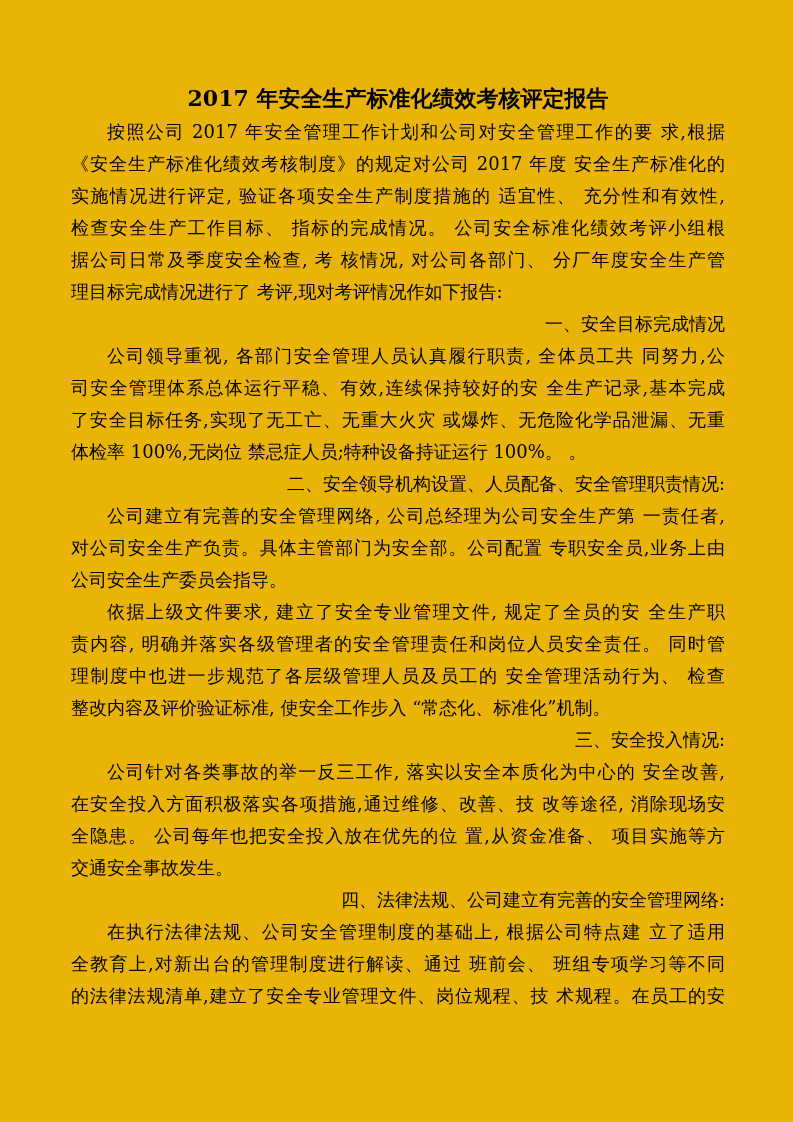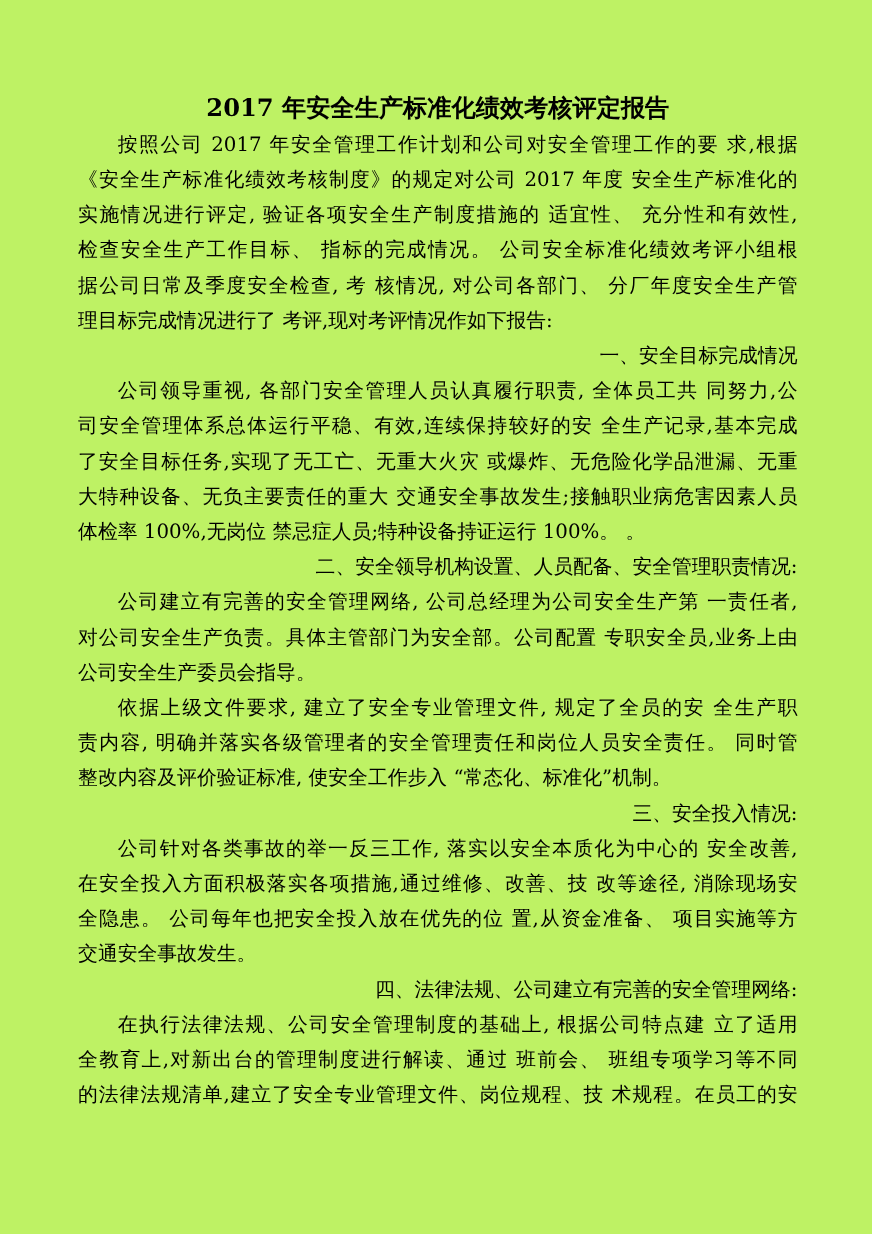--- a/index.html
+++ b/index.html
@@ -4,21 +4,21 @@
 <style>
   html, body {
     margin: 0;
     padding: 0;
     background: #ffffff;
   }
   .page {
     position: relative;
     width: 793px;
     height: 1122px;
-    background: #bef264;
+    background: #eab308;
     overflow: hidden;
     font-family: "DejaVu Serif", "Liberation Serif", serif;
     color: #000000;
   }
   .content {
     position: absolute;
     left: 71px;
     top: 80px;
     width: 654px;
   }
@@ -61,31 +61,31 @@
     <div class="line just">实施情况进行评定, 验证各项安全生产制度措施的 适宜性、 充分性和有效性,</div>
     <div class="line just">检查安全生产工作目标、 指标的完成情况。 公司安全标准化绩效考评小组根</div>
     <div class="line just">据公司日常及季度安全检查, 考 核情况, 对公司各部门、 分厂年度安全生产管</div>
     <div class="line">理目标完成情况进行了 考评,现对考评情况作如下报告:</div>
 
     <div class="line indent">一、安全目标完成情况</div>
 
     <div class="line just indent">公司领导重视, 各部门安全管理人员认真履行职责, 全体员工共 同努力,公</div>
     <div class="line just">司安全管理体系总体运行平稳、有效,连续保持较好的安 全生产记录,基本完成</div>
     <div class="line just">了安全目标任务,实现了无工亡、无重大火灾 或爆炸、无危险化学品泄漏、无重</div>
-    <div class="line just">大特种设备、无负主要责任的重大 交通安全事故发生;接触职业病危害因素人员</div>
     <div class="line">体检率 100%,无岗位 禁忌症人员;特种设备持证运行 100%。 。</div>
 
     <div class="line indent">二、安全领导机构设置、人员配备、安全管理职责情况:</div>
 
     <div class="line just indent">公司建立有完善的安全管理网络, 公司总经理为公司安全生产第 一责任者,</div>
     <div class="line just">对公司安全生产负责。具体主管部门为安全部。公司配置 专职安全员,业务上由</div>
     <div class="line">公司安全生产委员会指导。</div>
 
     <div class="line just indent">依据上级文件要求, 建立了安全专业管理文件, 规定了全员的安 全生产职</div>
     <div class="line just">责内容, 明确并落实各级管理者的安全管理责任和岗位人员安全责任。 同时管</div>
+    <div class="line just">理制度中也进一步规范了各层级管理人员及员工的 安全管理活动行为、 检查</div>
     <div class="line">整改内容及评价验证标准, 使安全工作步入 “常态化、标准化”机制。</div>
 
     <div class="line indent">三、安全投入情况:</div>
 
     <div class="line just indent">公司针对各类事故的举一反三工作, 落实以安全本质化为中心的 安全改善,</div>
     <div class="line just">在安全投入方面积极落实各项措施,通过维修、改善、技 改等途径, 消除现场安</div>
     <div class="line just">全隐患。 公司每年也把安全投入放在优先的位 置,从资金准备、 项目实施等方</div>
     <div class="line">交通安全事故发生。</div>
 
     <div class="line indent">四、法律法规、公司建立有完善的安全管理网络:</div>

